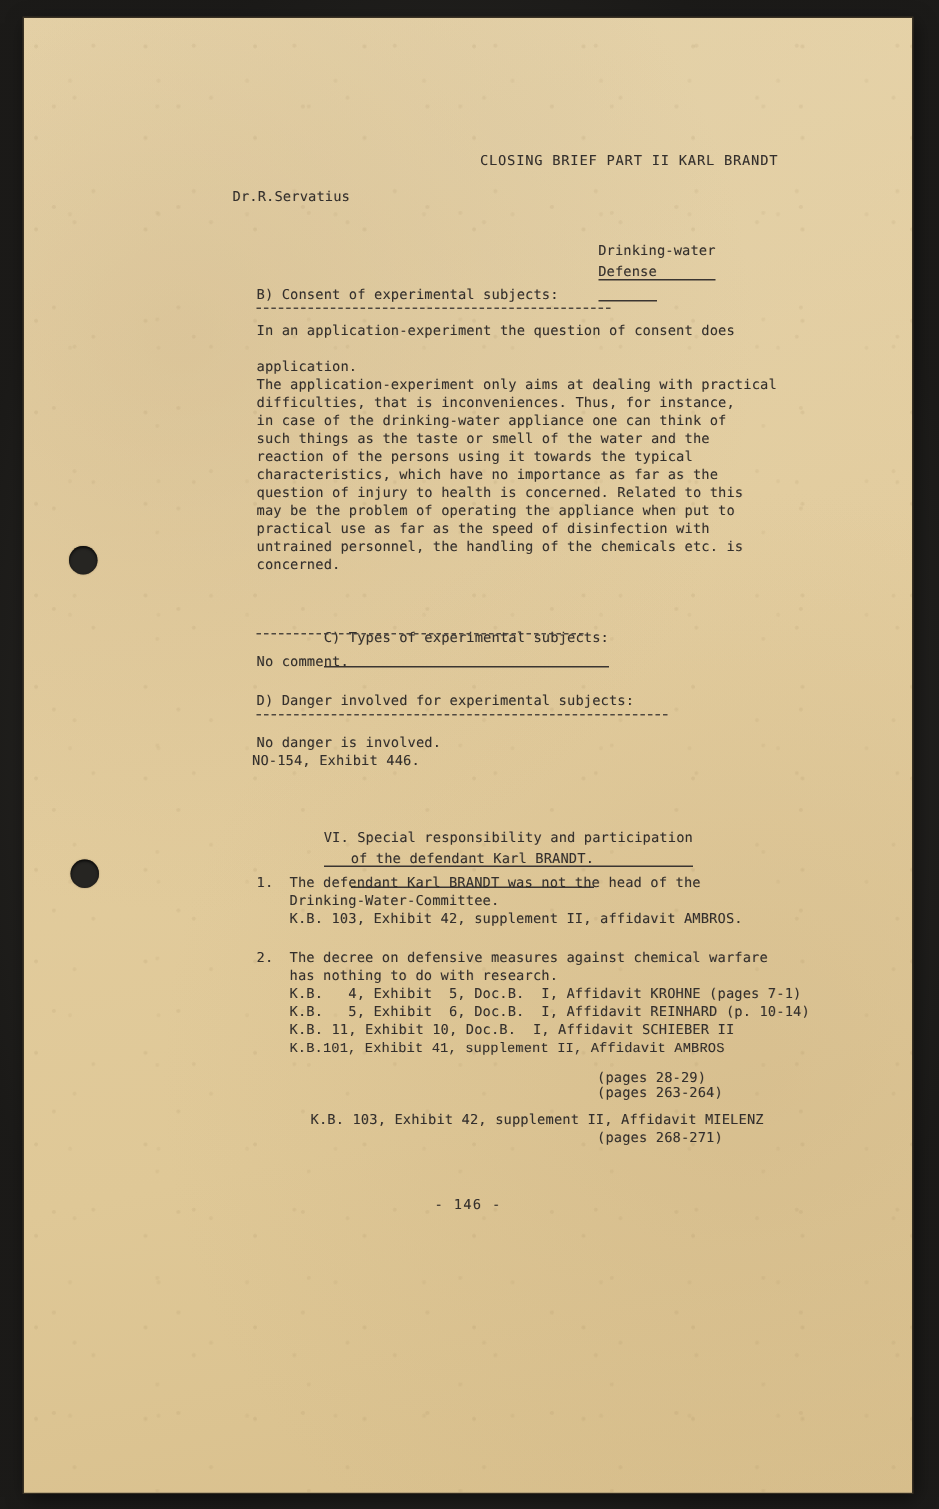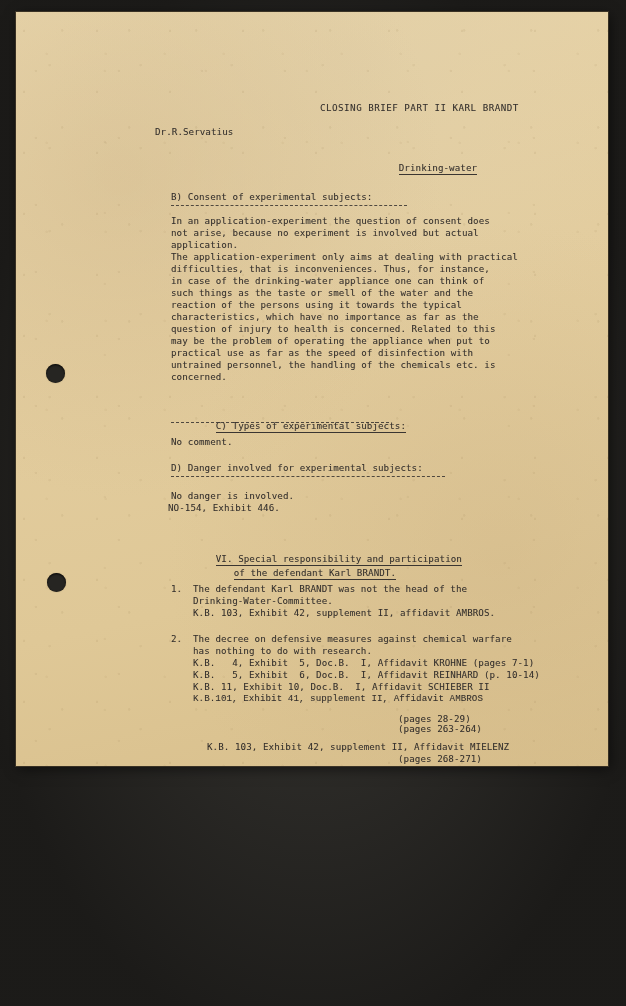--- a/index.html
+++ b/index.html
@@ -29,21 +29,21 @@
     background:
       radial-gradient(ellipse at 50% 50%, rgba(70,68,62,0.55) 0%, rgba(25,24,22,0.85) 78%);
     pointer-events: none;
   }
 
   #page-sheet {
     position: absolute;
     left: 16px;
     top: 12px;
     width: 592px;
-    height: 754px;
+    height: 983px;
     background: #e4cfa3;
     background-image:
       radial-gradient(circle at 18% 22%, rgba(205,180,136,0.40) 0%, rgba(205,180,136,0) 42%),
       radial-gradient(circle at 82% 72%, rgba(203,176,130,0.35) 0%, rgba(203,176,130,0) 46%),
       radial-gradient(circle at 58% 8%, rgba(223,205,166,0.55) 0%, rgba(223,205,166,0) 40%),
       linear-gradient(168deg, #e8d5ab 0%, #e3cd9f 38%, #dfc897 72%, #d8bf8c 100%);
     box-shadow:
       0 0 0 1px rgba(120,100,66,0.35),
       2px 3px 12px rgba(0,0,0,0.55);
     overflow: hidden;
@@ -90,21 +90,21 @@
     letter-spacing: 0.12px;
     white-space: pre;
   }
 
   .tl { position: absolute; white-space: pre; }
 
   .hdr-line { letter-spacing: 0.55px; }
 
   .u-solid {
     border-bottom: 1px solid #3a3531;
-    padding-bottom: 0px;
+    padding-bottom: 12px;
     display: inline-block;
     line-height: 11px;
   }
 
   .dash-rule {
     position: absolute;
     height: 0;
     border-top: 1.5px dashed #3c3733;
     opacity: 0.88;
   }
@@ -134,27 +134,29 @@
       
       <div class="tl hdr-line" style="left:304px; top:90px;">CLOSING BRIEF PART II KARL BRANDT</div>
 
       
       <div class="tl" style="left:139px; top:114px;">Dr.R.Servatius</div>
 
       
       <div class="tl" style="left:338px; top:138px;">
         <span class="u-solid">Drinking-water</span>
       </div>
+      <div class="tl" style="left:338px; top:152px;">
+        <span class="u-solid">Defense</span>
+      </div>
 
       
       <div class="tl" style="left:155px; top:179px;">B) Consent of experimental subjects:</div>
       <div class="dash-rule" style="left:155px; top:193px; width:236px;"></div>
 
       <div class="tl" style="left:155px; top:203px;">In an application-experiment the question of consent does</div>
-      <div class="tl" style="left:155px; top:215px;">not arise, because no experiment is involved but actual</div>
       <div class="tl" style="left:155px; top:227px;">application.</div>
 
       <div class="tl" style="left:155px; top:251px;">difficulties, that is inconveniences. Thus, for instance,</div>
       <div class="tl" style="left:155px; top:239px;">The application-experiment only aims at dealing with practical</div>
       <div class="tl" style="left:155px; top:263px;text-align:right;">in case of the drinking-water appliance one can think of</div>
       <div class="tl" style="left:155px; top:275px;">such things as the taste or smell of the water and the</div>
       <div class="tl" style="left:155px; top:287px;">reaction of the persons using it towards the typical</div>
       <div class="tl" style="left:155px; top:299px;">characteristics, which have no importance as far as the</div>
       <div class="tl" style="left:155px; top:311px;">question of injury to health is concerned. Related to this</div>
       <div class="tl" style="left:155px; top:323px;">may be the problem of operating the appliance when put to</div>

